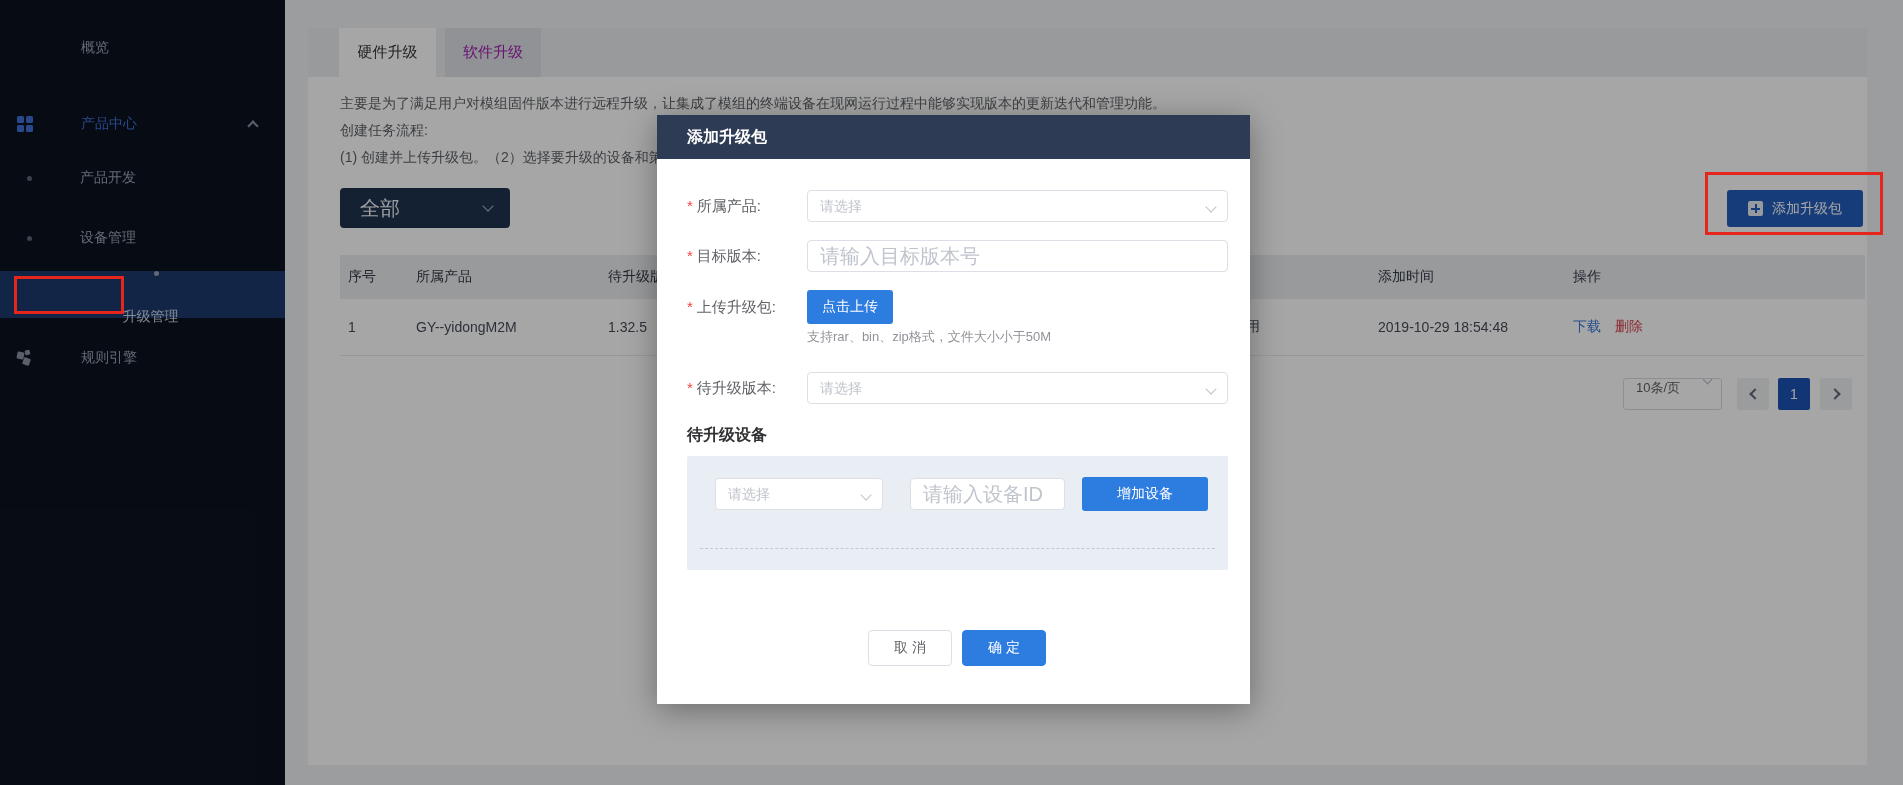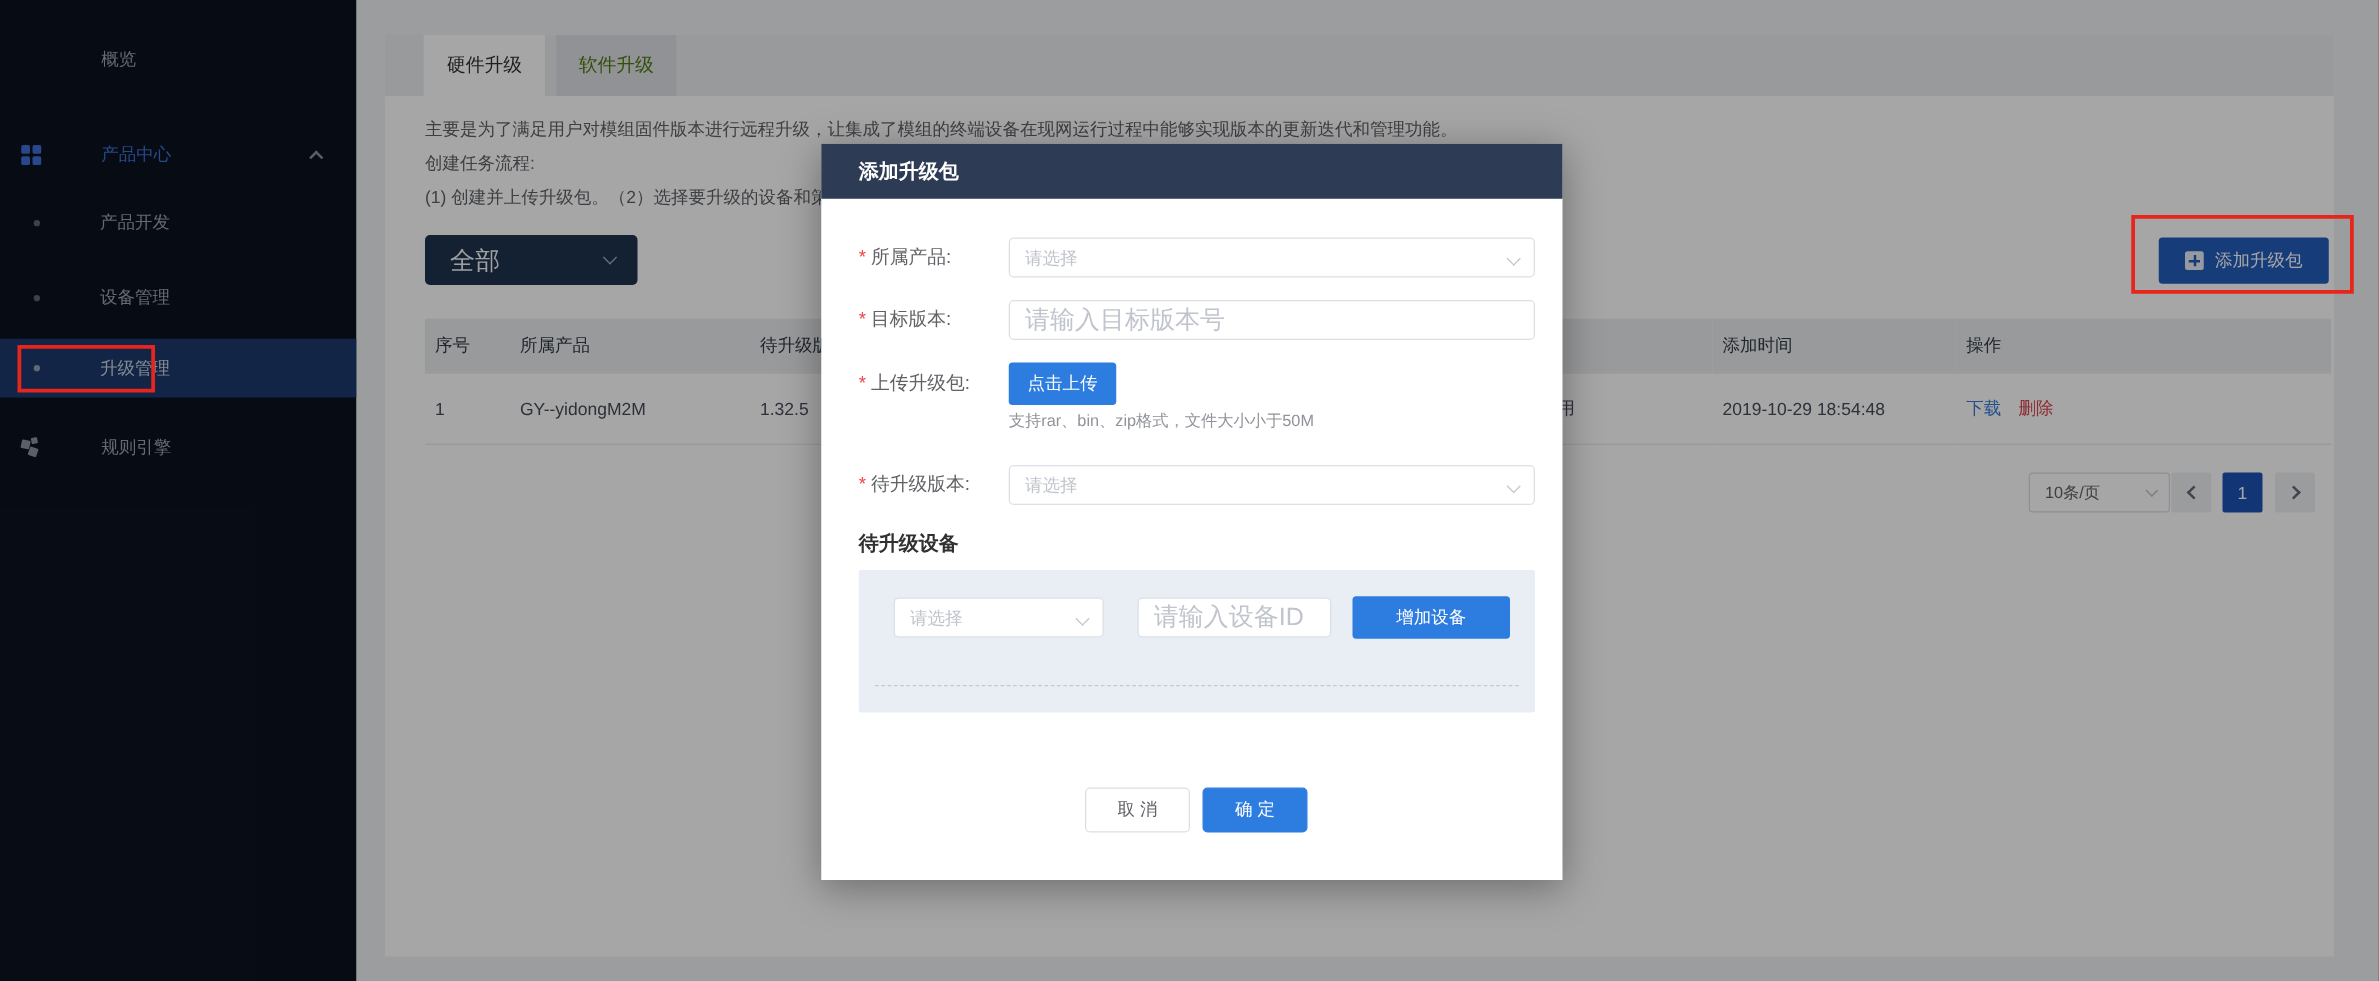--- a/index.html
+++ b/index.html
@@ -22,21 +22,21 @@
   .nav-sel-bg{position:absolute;left:0;top:271px;width:285px;height:47px;background:#1d3a6e;}
   .rules-icon{position:relative;width:16px;height:16px;}
   .rules-icon i{position:absolute;background:#8b93a0;border-radius:1px;}
   .rules-icon i:nth-child(1){left:0;top:2px;width:7px;height:7px;transform:rotate(12deg);}
   .rules-icon i:nth-child(2){left:8px;top:0;width:5px;height:5px;transform:rotate(-14deg);}
   .rules-icon i:nth-child(3){left:6px;top:8px;width:7px;height:7px;transform:rotate(20deg);}
 
   
   .card{position:absolute;left:308px;top:28px;width:1559px;height:737px;background:#fff;}
   .tabstrip{position:absolute;left:0;top:0;width:100%;height:49px;background:#ebedf0;}
-  .tab{position:absolute;top:0;height:49px;display:flex;align-items:center;justify-content:center;font-size:15px;color:#4d7c0f;cursor:pointer;}
+  .tab{position:absolute;top:0;height:49px;display:flex;align-items:center;justify-content:center;font-size:15px;color:#a21caf;cursor:pointer;}
   .tab.active{background:#fff;color:#303133;}
   .tab.inactive{background:#dde1e6;}
   .tab1{left:31px;width:97px;}
   .tab2{left:137px;width:96px;}
   .card-body{position:absolute;left:0;top:49px;width:100%;height:688px;background:#fff;}
 
   .desc{position:absolute;left:32px;top:13px;width:1200px;font-size:14px;color:#5f6368;line-height:27px;white-space:nowrap;}
 
   .filter-select{position:absolute;left:32px;top:111px;width:170px;height:40px;background:#20334f;border-radius:4px;display:flex;align-items:center;cursor:pointer;}
   .filter-select .val{color:#f2f4f8;font-size:20px;margin-left:20px;}
@@ -51,21 +51,21 @@
   
   .tbl{position:absolute;left:32px;top:178px;width:1525px;border-collapse:collapse;table-layout:fixed;}
   .tbl th{background:#ebedf0;height:44px;text-align:left;font-size:14px;font-weight:normal;color:#333a45;padding:0 0 0 8px;}
   .tbl td{height:56px;font-size:14px;color:#454c57;padding:0 0 0 8px;border-bottom:1px solid #e8eaee;}
   .tbl .c4{padding-left:0;}
   .op-link{cursor:pointer;font-size:14px;}
   .op-dl{color:#3a7bd5;margin-right:10px;}
   .op-del{color:#d9434e;}
 
   
-  .pg-size{position:absolute;left:1315px;top:301px;width:113px;height:32px;border:1px solid #d9dce1;border-radius:3px;background:#fff;display:flex;align-items:center;cursor:pointer;}
+  .pg-size{position:absolute;left:1315px;top:301px;width:99px;height:32px;border:1px solid #d9dce1;border-radius:3px;background:#fff;display:flex;cursor:pointer;}
   .pg-size .val{font-size:13px;color:#606266;margin-left:12px;}
   .pg-size .chev{position:absolute;right:10px;width:7px;height:7px;border-right:1.5px solid #b4b9c2;border-bottom:1.5px solid #b4b9c2;transform:rotate(45deg);margin-top:-3px;}
   .pg-btn{position:absolute;top:301px;width:32px;height:32px;background:#eef0f3;border-radius:2px;display:flex;align-items:center;justify-content:center;cursor:pointer;}
   .pg-prev{left:1429px;}
   .pg-next{left:1512px;}
   .pg-btn .ch{width:8px;height:8px;border-right:2px solid #606b78;border-bottom:2px solid #606b78;}
   .pg-prev .ch{transform:rotate(135deg);margin-left:3px;}
   .pg-next .ch{transform:rotate(-45deg);margin-right:3px;}
   .pg-page{position:absolute;left:1470px;top:301px;width:32px;height:32px;background:#1d54b4;border-radius:2px;color:#fff;font-size:14px;display:flex;align-items:center;justify-content:center;cursor:pointer;}
 
@@ -130,21 +130,21 @@
     <div class="nav-row" style="top:158px;height:40px;">
       <span class="bullet"></span>
       <span class="nav-label">产品开发</span>
     </div>
 
     <div class="nav-row" style="top:218px;height:40px;">
       <span class="bullet"></span>
       <span class="nav-label">设备管理</span>
     </div>
 
-    <div class="nav-row" style="top:271px;height:47px;">
+    <div class="nav-row" style="top:271px;height:47px;flex-direction:column;">
       <span class="bullet sel"></span>
       <span class="nav-label sel">升级管理</span>
     </div>
 
     <div class="nav-row" style="top:338px;height:40px;">
       <span class="icon-slot">
         <span class="rules-icon"><i></i><i></i><i></i></span>
       </span>
       <span class="nav-label">规则引擎</span>
     </div>

